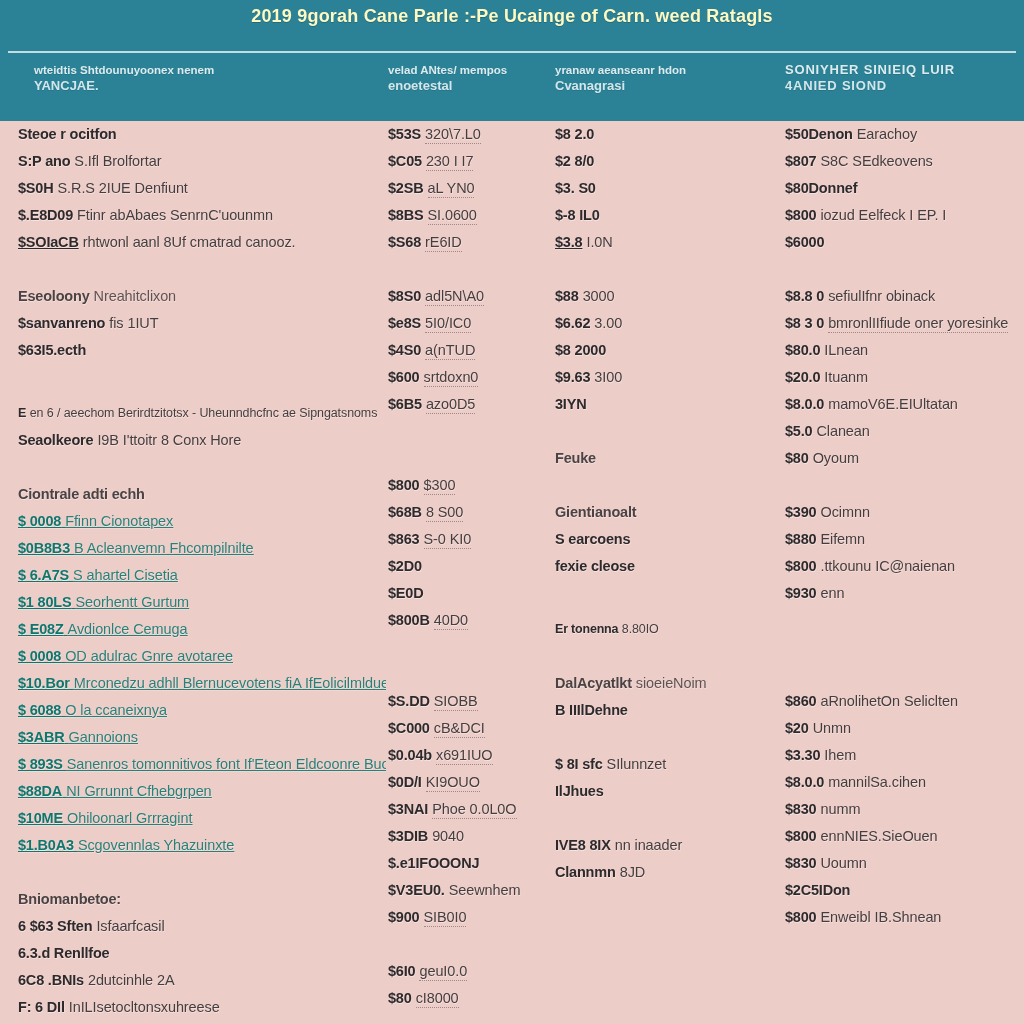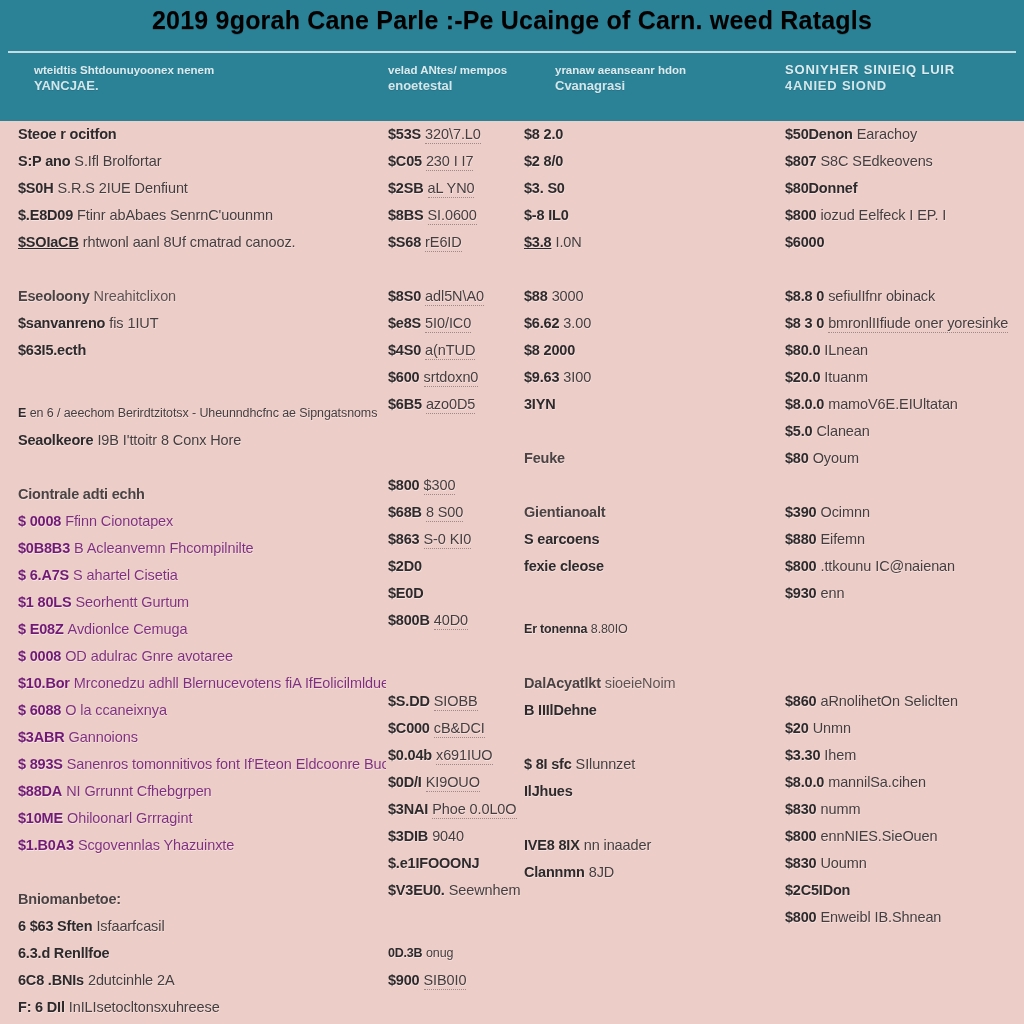--- a/index.html
+++ b/index.html
@@ -23,22 +23,22 @@
     height: 121px;
     background: #2b8296;
     box-sizing: border-box;
   }
   .doc-title {
     position: absolute;
     left: 0;
     top: 6px;
     width: 1024px;
     text-align: center;
-    color: #000000;
-    font-size: 25px;
+    color: #fef9c3;
+    font-size: 18px;
     font-weight: bold;
     letter-spacing: 0.2px;
     white-space: nowrap;
     text-shadow: 0 1px 0 rgba(0,0,0,0.18);
   }
   .header-rule {
     position: absolute;
     left: 8px;
     top: 51px;
     width: 1008px;
@@ -75,21 +75,21 @@
     width: 1024px;
     height: 903px;
   }
   .col {
     position: absolute;
     top: 0;
     box-sizing: border-box;
   }
   .col1 { left: 18px;  width: 368px; }
   .col2 { left: 388px; width: 160px; }
-  .col3 { left: 524px; width: 220px; }
+  .col3 { left: 555px; width: 220px; }
   .col4 { left: 785px; width: 236px; }
 
   .row {
     height: 27px;
     line-height: 27px;
     white-space: nowrap;
     overflow: hidden;
     font-size: 14.5px;
     color: #2e2a2c;
     text-shadow: 0.5px 0.5px 0 rgba(255,255,255,0.45);
@@ -97,21 +97,21 @@
   .row.spacer { color: transparent; }
   .amt {
     font-weight: bold;
     letter-spacing: -0.2px;
   }
   .desc {
     font-weight: normal;
     opacity: 0.88;
     letter-spacing: -0.1px;
   }
-  .row.blue, .row.blue .amt, .row.blue .desc { color: #701a75; }
+  .row.blue, .row.blue .amt, .row.blue .desc { color: #0f766e; text-decoration: underline; }
   .row.blue .amt { text-shadow: 0.5px 0.5px 0 rgba(255,255,255,0.5); }
   .row.section { font-weight: normal; opacity: 0.85; }
   .row.small { font-size: 12.5px; margin-top: 36px; }
   .row.under .amt { text-decoration: underline; }
   .row.dotted .desc {
     border-bottom: 1px dotted rgba(60,50,52,0.5);
     padding-bottom: 1px;
   }
 </style>
 </head>
@@ -199,21 +199,20 @@
       <div class="row spacer">&nbsp;</div>
       <div class="row spacer">&nbsp;</div>
       <div class="row dotted"><span class="amt">$S.DD</span> <span class="desc">SIOBB</span></div>
       <div class="row dotted"><span class="amt">$C000</span> <span class="desc">cB&amp;DCI</span></div>
       <div class="row dotted"><span class="amt">$0.04b</span> <span class="desc">x691IUO</span></div>
       <div class="row dotted"><span class="amt">$0D/I</span> <span class="desc">KI9OUO</span></div>
       <div class="row dotted"><span class="amt">$3NAI</span> <span class="desc">Phoe 0.0L0O</span></div>
       <div class="row"><span class="amt">$3DIB</span> <span class="desc">9040</span></div>
       <div class="row"><span class="amt">$.e1IFOOONJ</span></div>
       <div class="row"><span class="amt">$V3EU0.</span> <span class="desc">Seewnhem</span></div>
-      <div class="row small"><span class="amt">0D.3B</span> <span class="desc">onug</span></div>
       <div class="row dotted"><span class="amt">$900</span> <span class="desc">SIB0I0</span></div>
       <div class="row spacer">&nbsp;</div>
       <div class="row dotted"><span class="amt">$6I0</span> <span class="desc">geuI0.0</span></div>
       <div class="row dotted"><span class="amt">$80</span> <span class="desc">cI8000</span></div>
     </div>
   <div class="col col3">
       <div class="row"><span class="amt">$8 2.0</span></div>
       <div class="row"><span class="amt">$2 8/0</span></div>
       <div class="row"><span class="amt">$3. S0</span></div>
       <div class="row"><span class="amt">$-8 IL0</span></div>

